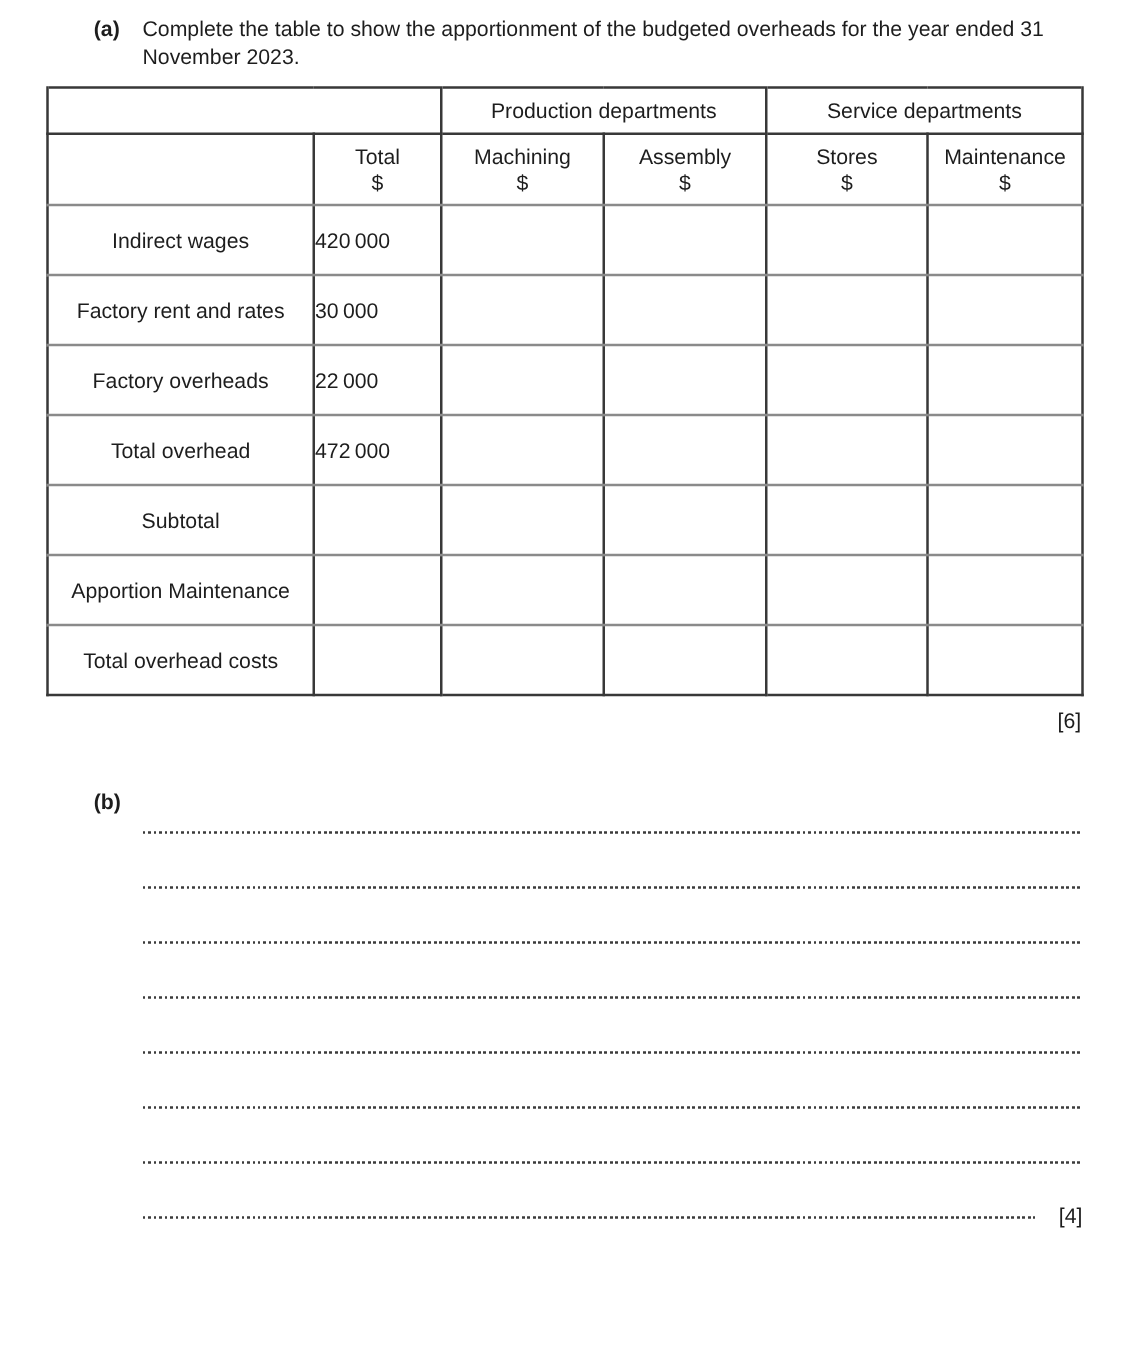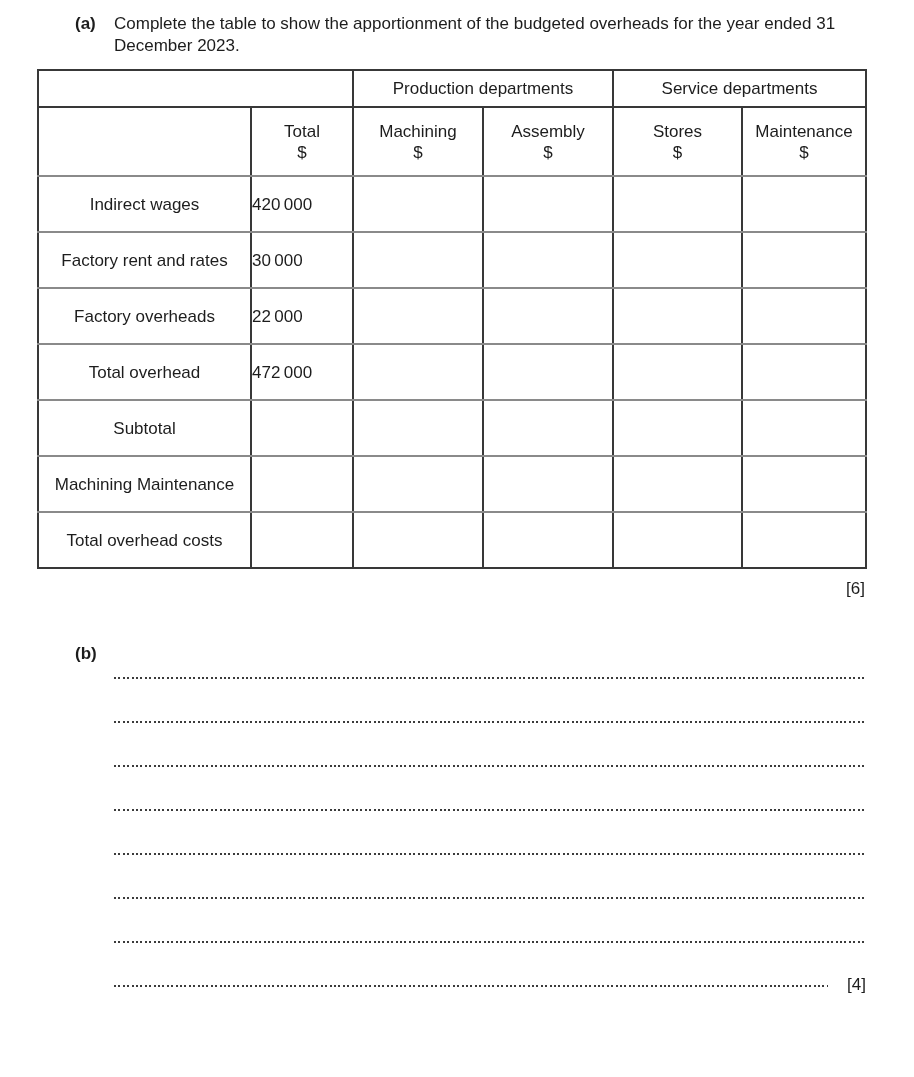--- a/index.html
+++ b/index.html
@@ -27,21 +27,21 @@
     border-collapse:collapse;table-layout:fixed;width:828px;
     margin:12px 0 0 37px;border:2px solid var(--border-dark);
   }
   table.appor td{
     border-left:2px solid var(--border-dark);
     border-right:2px solid var(--border-dark);
     padding:0;line-height:21px;vertical-align:middle;margin-left:12px;
   }
   tr.r1{height:37px;}
   tr.r1 td{text-align:center;border-bottom:2px solid var(--border-dark);}
-  tr.r2{height:69px;}
+  tr.r2{height:57px;}
   tr.r2 td{text-align:center;border-bottom:2px solid var(--border-light);}
   tbody tr{height:56px;}
   tbody td{border-bottom:2px solid var(--border-light);}
   tbody tr:last-child td{border-bottom-color:var(--border-dark);}
   td.lbl{text-align:center;padding-left:10px;}
   td.val{text-align:left;padding-right:16px;}
   
   .marks-a{width:828px;margin:11px 0 0 37px;text-align:right;line-height:17px;}
   
   .answers{margin:12px 0 0 114px;width:752px;}
@@ -54,21 +54,21 @@
   .dots.short{right:38px;}
   .mark{position:absolute;right:0;top:-10px;line-height:20px;}
 </style>
 </head>
 <body>
 
 <div>
 
   <div class="q-block qa">
     <span class="q-num">(a)</span>
-    <div class="q-text">Complete the table to show the apportionment of the budgeted overheads for the year ended 31 December 2023.</div>
+    <div class="q-text">Complete the table to show the apportionment of the budgeted overheads for the year ended 31 November 2023.</div>
   </div>
 
   <table class="appor">
     <colgroup>
       <col style="width:213px">
         <col style="width:102px">
         <col style="width:130px">
       <col style="width:130px">
         <col style="width:129px">
         <col style="width:124px">
@@ -138,21 +138,21 @@
         </tr>
         <tr>
           <td class="lbl">Subtotal</td>
           <td class="val"></td>
           <td class="val"></td>
           <td class="val"></td>
           <td class="val"></td>
           <td class="val"></td>
         </tr>
         <tr>
-          <td class="lbl">Machining Maintenance</td>
+          <td class="lbl">Apportion Maintenance</td>
           <td class="val"></td>
           <td class="val"></td>
           <td class="val"></td>
           <td class="val"></td>
           <td class="val"></td>
         </tr>
         <tr>
           <td class="lbl">Total overhead costs</td>
           <td class="val"></td>
           <td class="val"></td>

